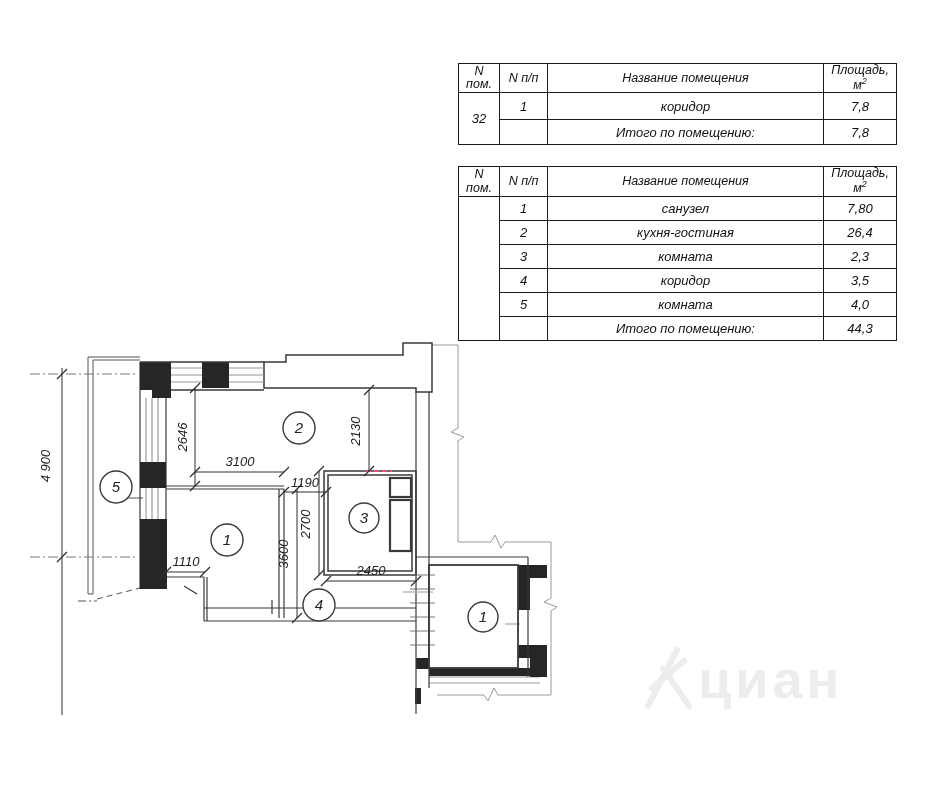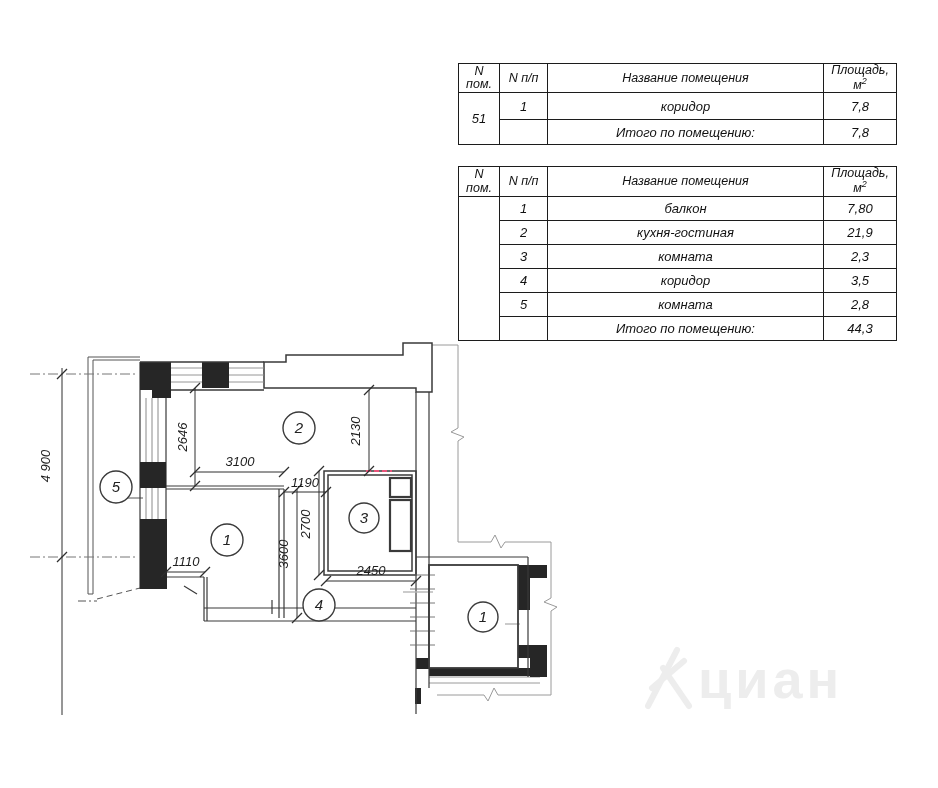--- a/index.html
+++ b/index.html
@@ -195,21 +195,21 @@
         <div>пом.</div>
       </td>
       <td class="c2">N п/п</td>
       <td class="c3">Название помещения</td>
       <td class="c4">
         <div><span>Площадь,</span></div>
         <div><span>м</span><sup>2</sup></div>
       </td>
     </tr>
     <tr class="h27">
-      <td class="c1" rowspan="2">51</td>
+      <td class="c1" rowspan="2">32</td>
       <td class="c2">1</td>
       <td class="c3 name">коридор</td>
       <td class="c4">7,8</td>
     </tr>
     <tr class="h26">
       <td class="c2"></td>
       <td class="c3 name">Итого по помещению:</td>
       <td class="c4">7,8</td>
     </tr>
   </tbody>
@@ -227,42 +227,42 @@
       <td class="c2">N п/п</td>
       <td class="c3">Название помещения</td>
       <td class="c4">
         <div><span>Площадь,</span></div>
         <div><span>м</span><sup>2</sup></div>
       </td>
     </tr>
     <tr class="r24">
       <td class="c1" rowspan="6"></td>
       <td class="c2">1</td>
-      <td class="c3 name">балкон</td>
+      <td class="c3 name">санузел</td>
       <td class="c4">7,80</td>
     </tr>
     <tr class="r24">
       <td class="c2">2</td>
       <td class="c3 name">кухня-гостиная</td>
-      <td class="c4">21,9</td>
+      <td class="c4">26,4</td>
     </tr>
     <tr class="r24">
       <td class="c2">3</td>
       <td class="c3 name">комната</td>
       <td class="c4">2,3</td>
     </tr>
     <tr class="r24">
       <td class="c2">4</td>
       <td class="c3 name">коридор</td>
       <td class="c4">3,5</td>
     </tr>
     <tr class="r24">
       <td class="c2">5</td>
       <td class="c3 name">комната</td>
-      <td class="c4">2,8</td>
+      <td class="c4">4,0</td>
     </tr>
     <tr class="r24">
       <td class="c2"></td>
       <td class="c3 name">Итого по помещению:</td>
       <td class="c4">44,3</td>
     </tr>
   </tbody>
     </table>
 </div>
 

